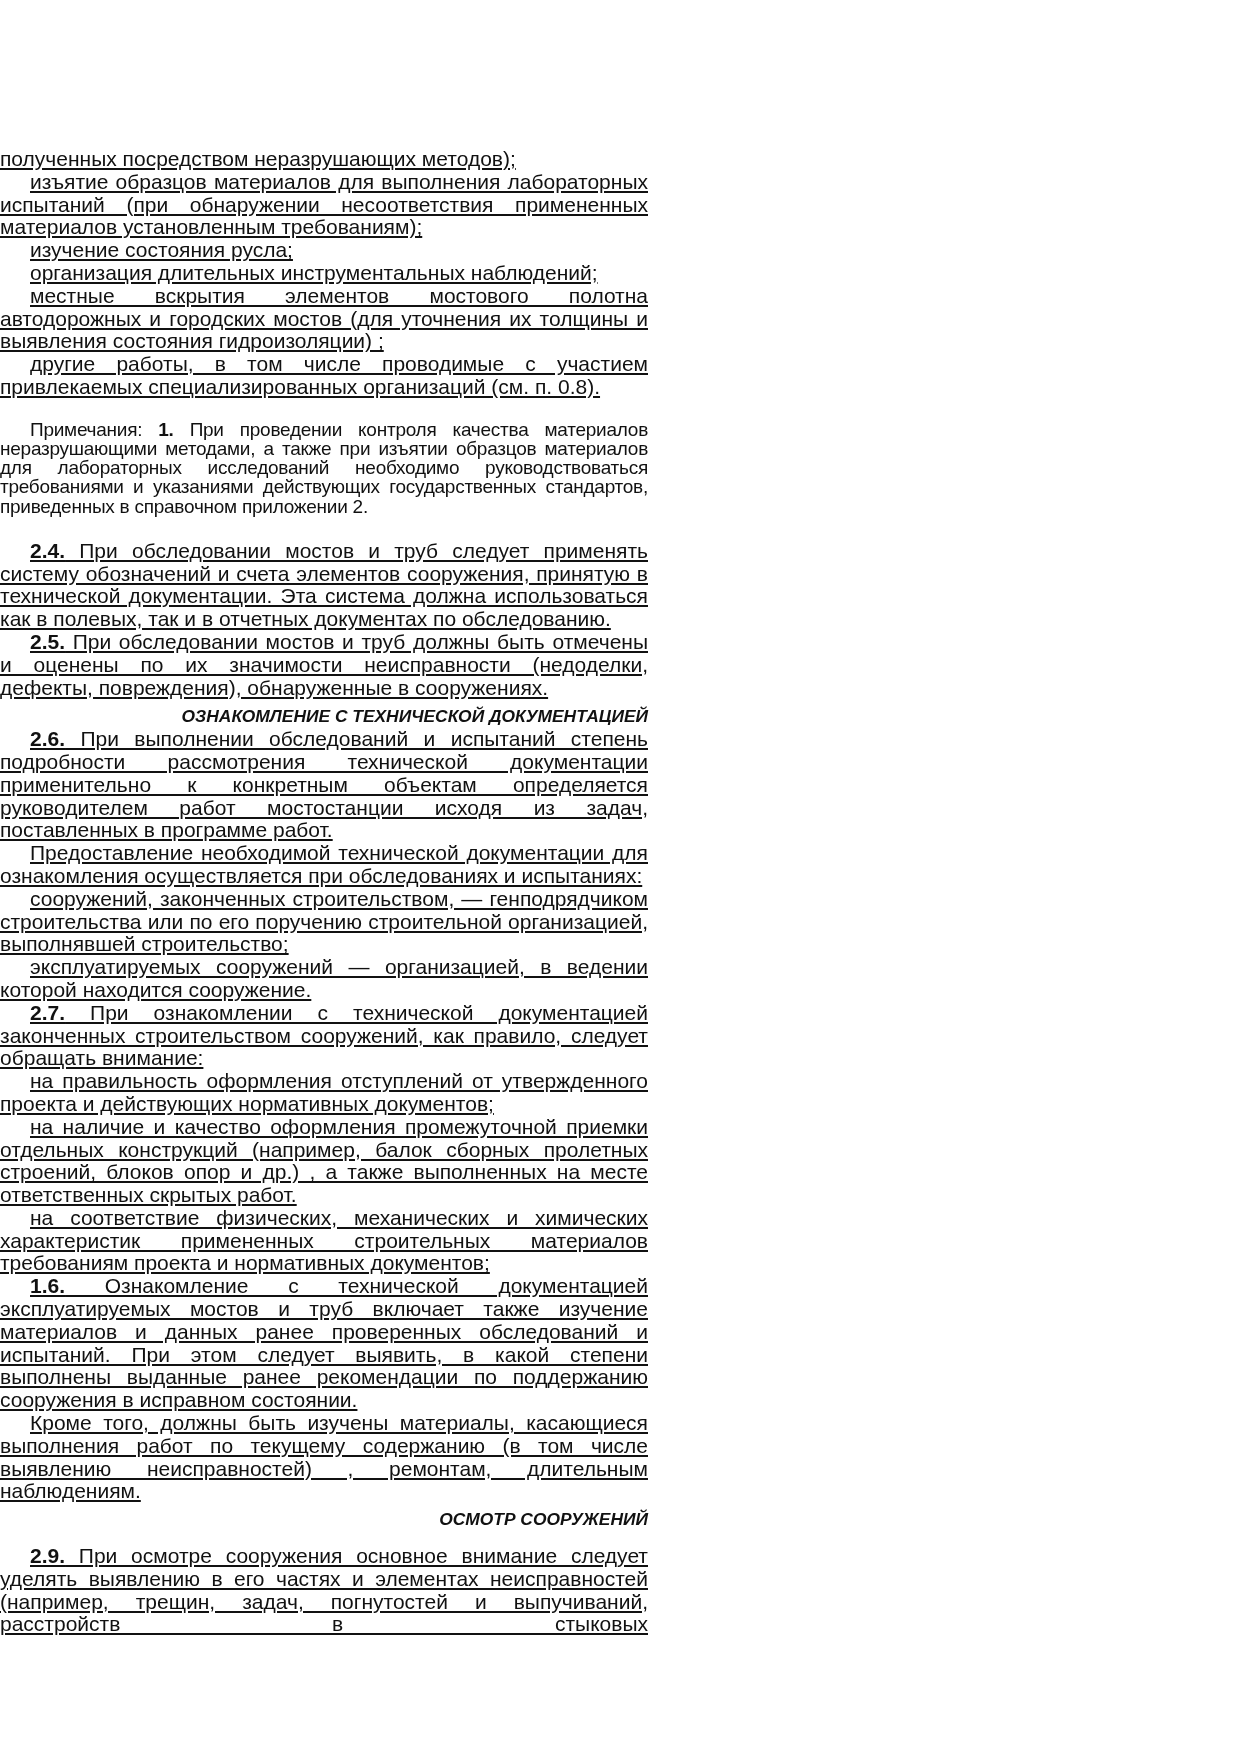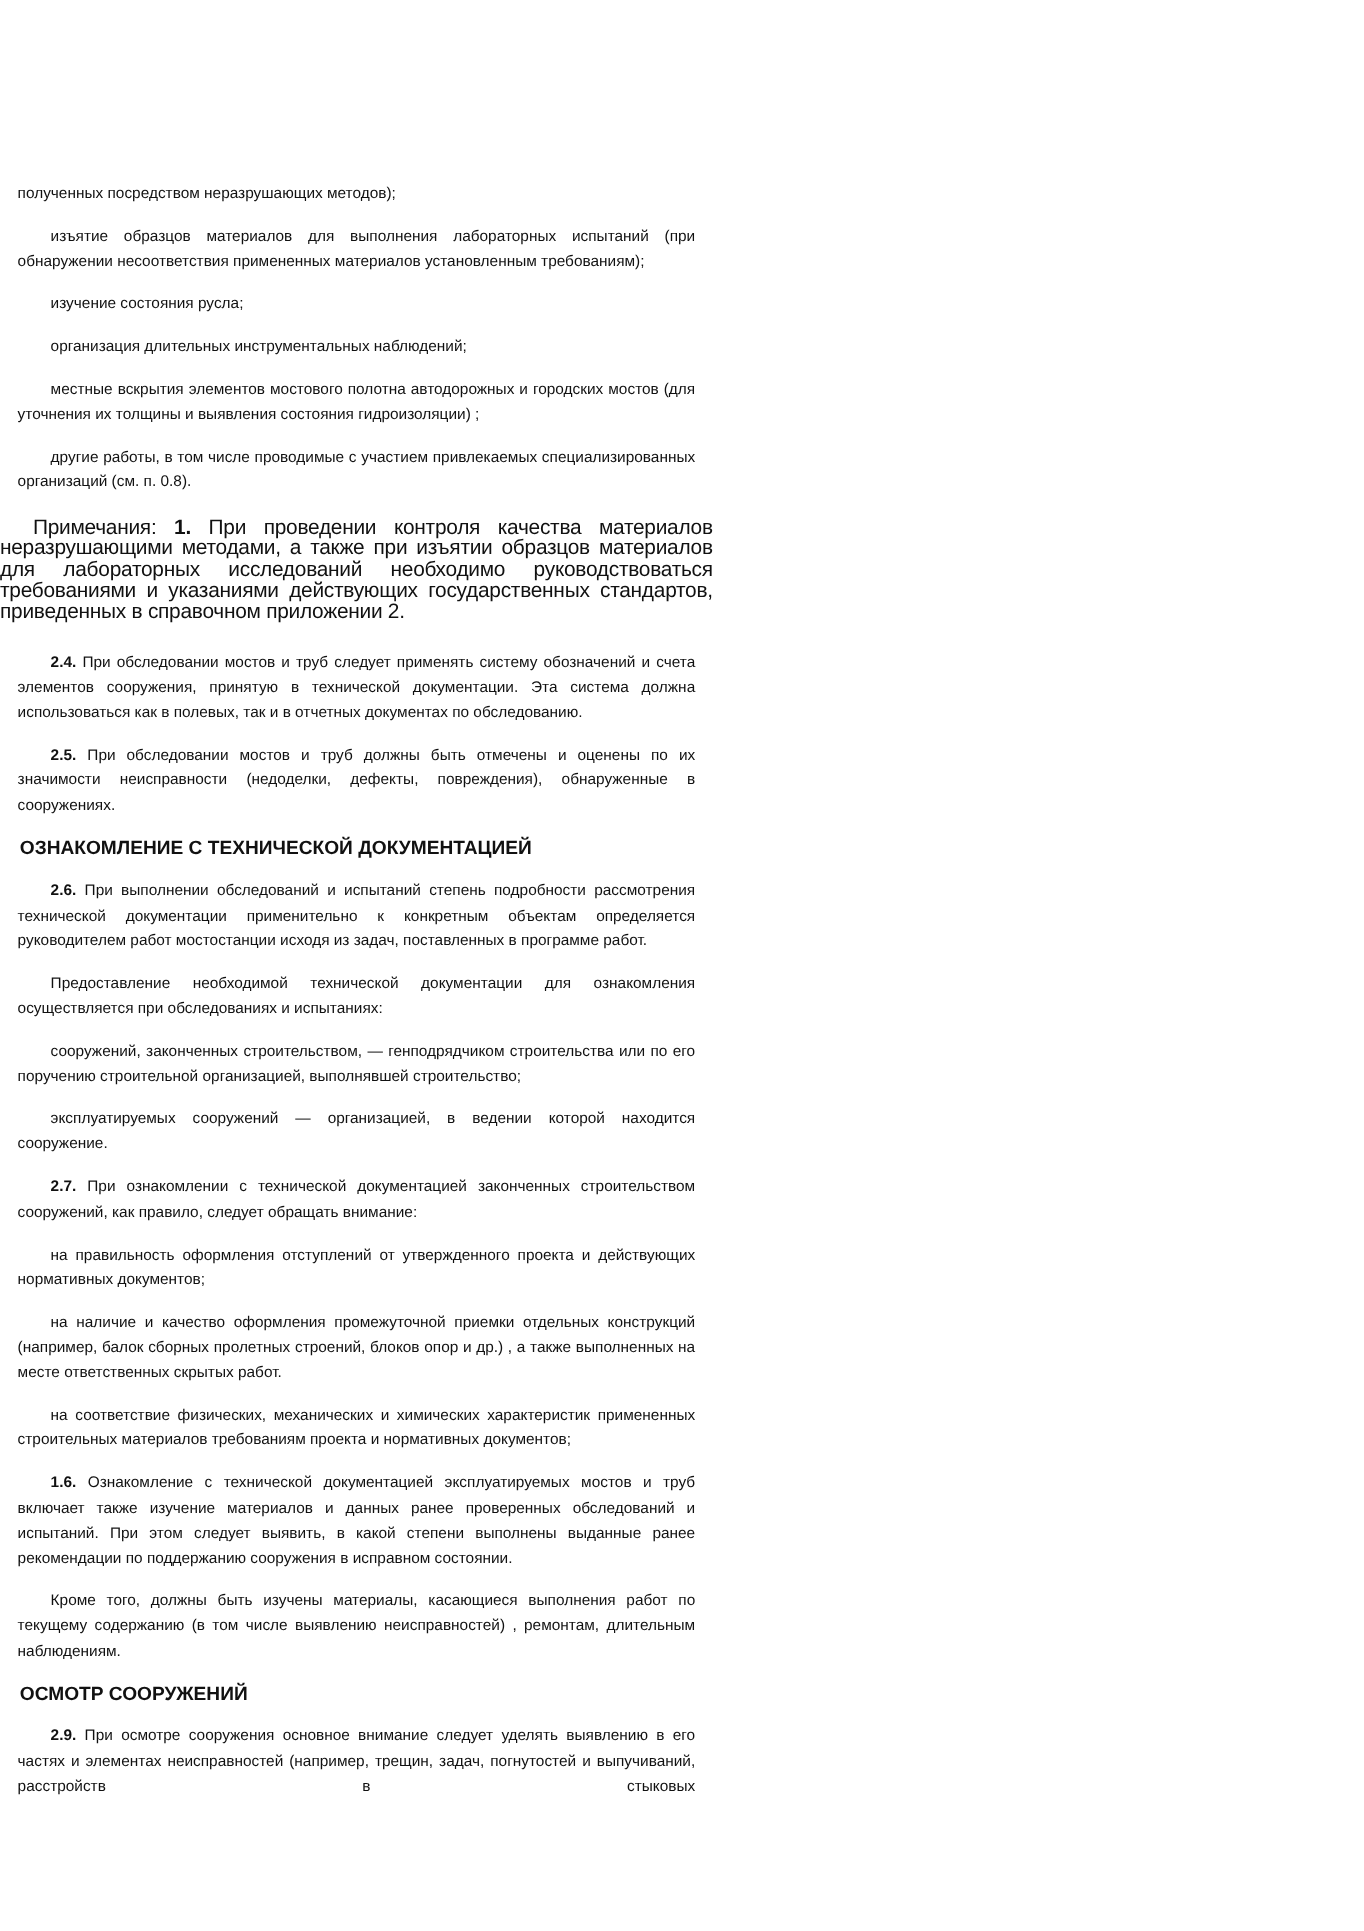--- a/index.html
+++ b/index.html
@@ -3,35 +3,36 @@
 <meta charset="utf-8">
 <style>
   html, body { margin: 0; padding: 0; background: #ffffff; }
   body { width: 1240px; height: 1755px; position: relative; overflow: hidden; }
   .page {
     position: absolute; left: 0; top: 148px; width: 648px;
     font-family: "Liberation Sans", sans-serif;
     color: #111111;
   }
   .p {
-    font-size: 14px; line-height: 22.8px;
-    text-align: justify; text-indent: 30px; margin: 16px;
+    font-size: 21px; line-height: 22.8px;
+    text-align: justify; text-indent: 30px; margin: 0;
     hyphens: manual;
+    text-decoration: underline;
   }
   .p.noindent { text-indent: 0; }
   .notes { margin-top: 21px; margin-bottom: 24px; }
   .note {
     font-size: 19px; line-height: 19.2px;
     text-align: justify; text-indent: 30px; margin: 0;
     letter-spacing: -0.25px;
   }
   b { font-weight: bold; }
   .heading {
     font-size: 17.4px; line-height: 22.8px; font-weight: bold;
-    text-align: left; margin: 0; padding-left: 18px;
+    text-align: right; margin: 0; padding-left: 30px; font-style: italic;
   }
   .h1 { margin-top: 6px; margin-bottom: 0px; }
   .h2 { margin-top: 5px; margin-bottom: 14px; }
 </style>
 </head>
 <body>
 
 <div class="page">
 
   <p class="p noindent">полученных посредством неразрушающих методов);</p>

